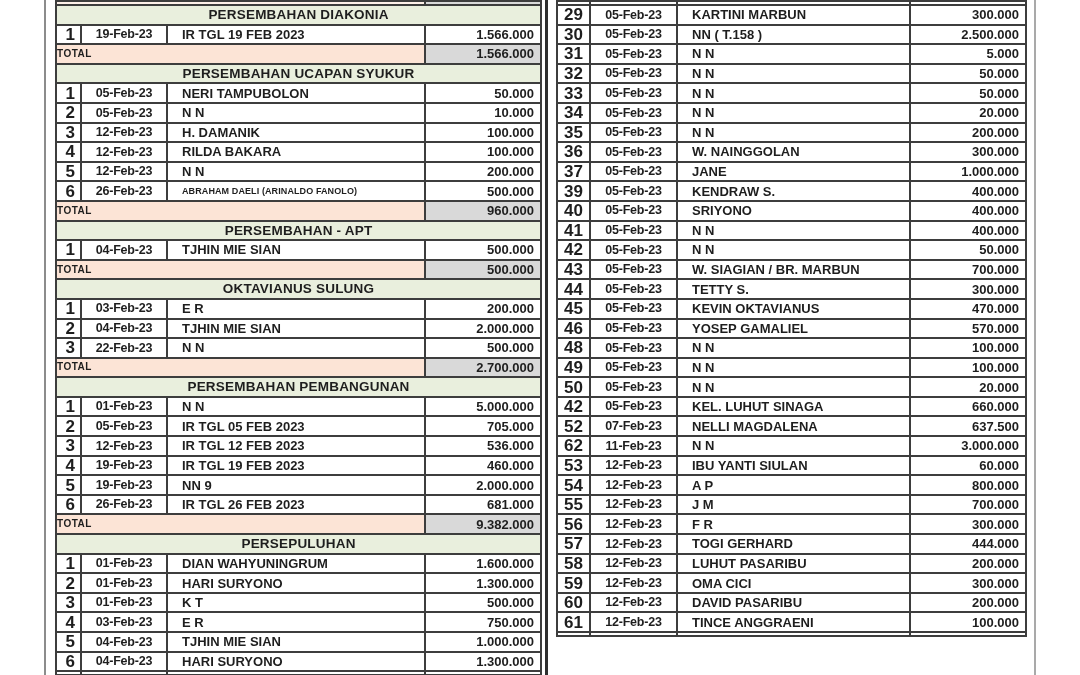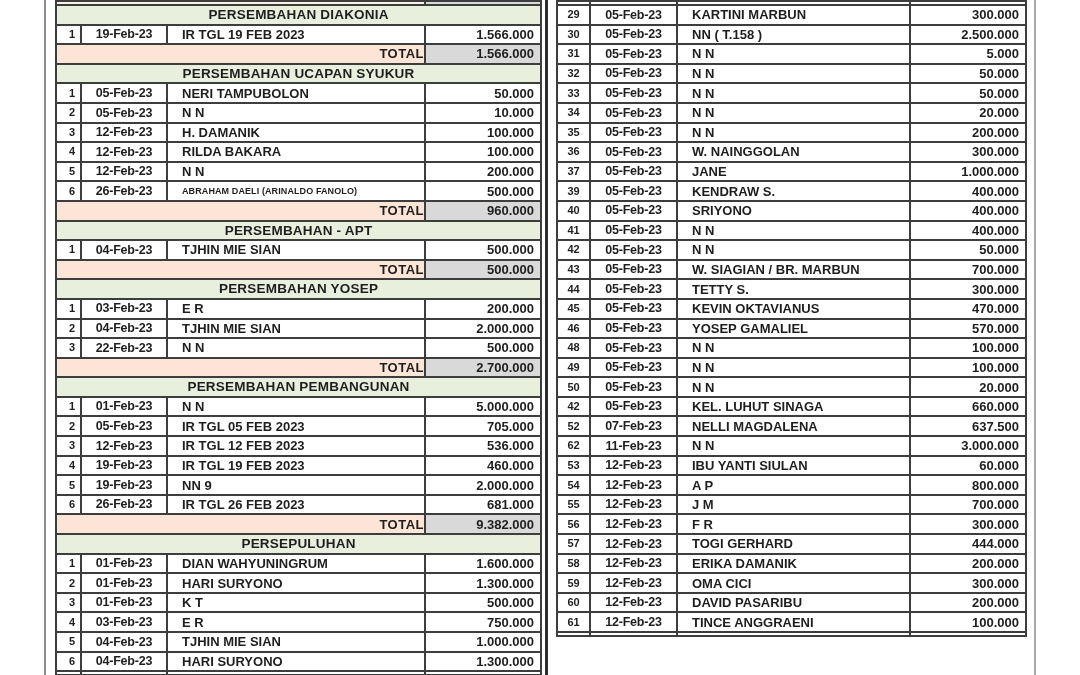--- a/index.html
+++ b/index.html
@@ -47,37 +47,37 @@
     font-size: 13px;
     line-height: 1;
     white-space: nowrap;
     overflow: hidden;
     background: #ffffff;
   }
   tr.row    { height: 19.6px; }
   tr.sliver { height: 4px; }
   tr.sliver td { font-size: 1px; }
 
-  td.no     { text-align: center; font-size: 11px; }
+  td.no     { text-align: center; font-size: 17px; }
   #left-table td.no { text-align: right; padding-right: 5px; }
   td.date   { text-align: center; font-size: 12.5px; letter-spacing: -0.2px; }
   td.name   { text-align: left; padding-left: 14px; }
   td.name.small { font-size: 9px; letter-spacing: 0.1px; }
   td.amount { text-align: right; padding-right: 6px; }
 
   td.section {
     text-align: center;
     background: var(--section-bg, #e9efdd);
     font-size: 13.5px;
     letter-spacing: 0.2px;
   }
   td.total-label {
-    text-align: right;
+    text-align: left;
     background: var(--total-bg, #fce4d6);
-    font-size: 13px;
+    font-size: 10px;
     letter-spacing: 0.5px;
   }
   td.total-value {
     text-align: right; padding-right: 6px;
     background: var(--total-value-bg, #d9d9d9);
   }
   td.sliver-total  { background: var(--partial-total-bg, #fdf0e8); }
   td.sliver-amount { background: var(--total-value-bg, #d9d9d9); }
 </style>
 </head>
@@ -163,21 +163,21 @@
           <td class="no">1</td>
           <td class="date">04-Feb-23</td>
           <td class="name">TJHIN MIE SIAN</td>
           <td class="amount">500.000</td>
         </tr>
         <tr class="row">
           <td class="total-label" colspan="3">TOTAL</td>
           <td class="total-value amount">500.000</td>
         </tr>
         <tr class="row">
-          <td class="section" colspan="4">PERSEMBAHAN YOSEP</td>
+          <td class="section" colspan="4">OKTAVIANUS SULUNG</td>
         </tr>
         <tr class="row">
           <td class="no">1</td>
           <td class="date">03-Feb-23</td>
           <td class="name">E R</td>
           <td class="amount">200.000</td>
         </tr>
         <tr class="row">
           <td class="no">2</td>
           <td class="date">04-Feb-23</td>
@@ -463,21 +463,21 @@
         </tr>
         <tr class="row">
           <td class="no">57</td>
           <td class="date">12-Feb-23</td>
           <td class="name">TOGI GERHARD</td>
           <td class="amount">444.000</td>
         </tr>
         <tr class="row">
           <td class="no">58</td>
           <td class="date">12-Feb-23</td>
-          <td class="name">ERIKA DAMANIK</td>
+          <td class="name">LUHUT PASARIBU</td>
           <td class="amount">200.000</td>
         </tr>
         <tr class="row">
           <td class="no">59</td>
           <td class="date">12-Feb-23</td>
           <td class="name">OMA CICI</td>
           <td class="amount">300.000</td>
         </tr>
         <tr class="row">
           <td class="no">60</td>

